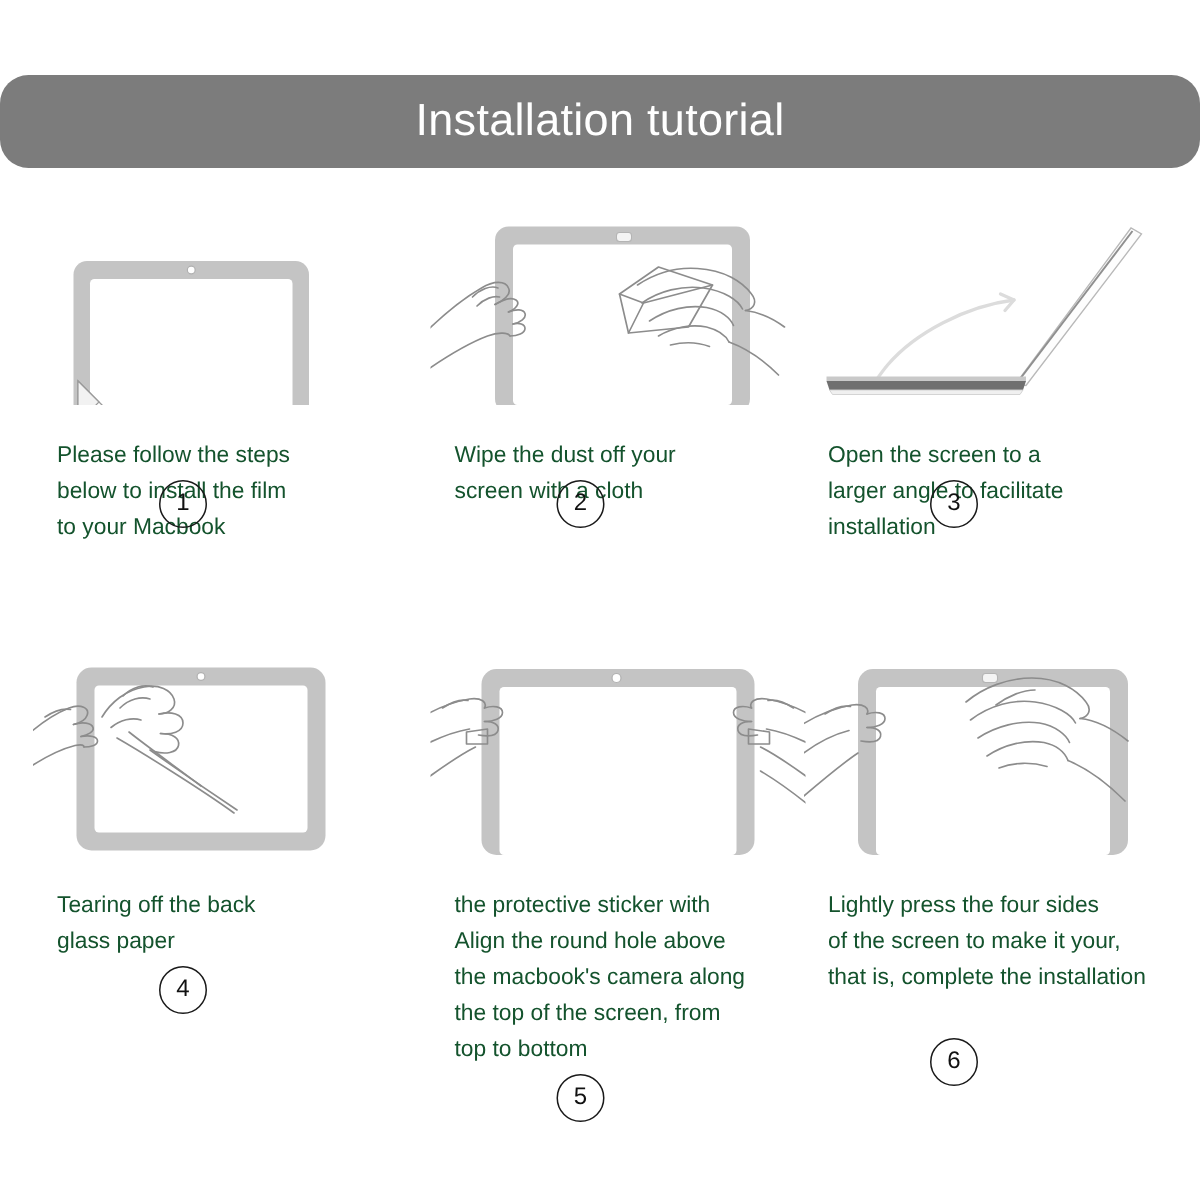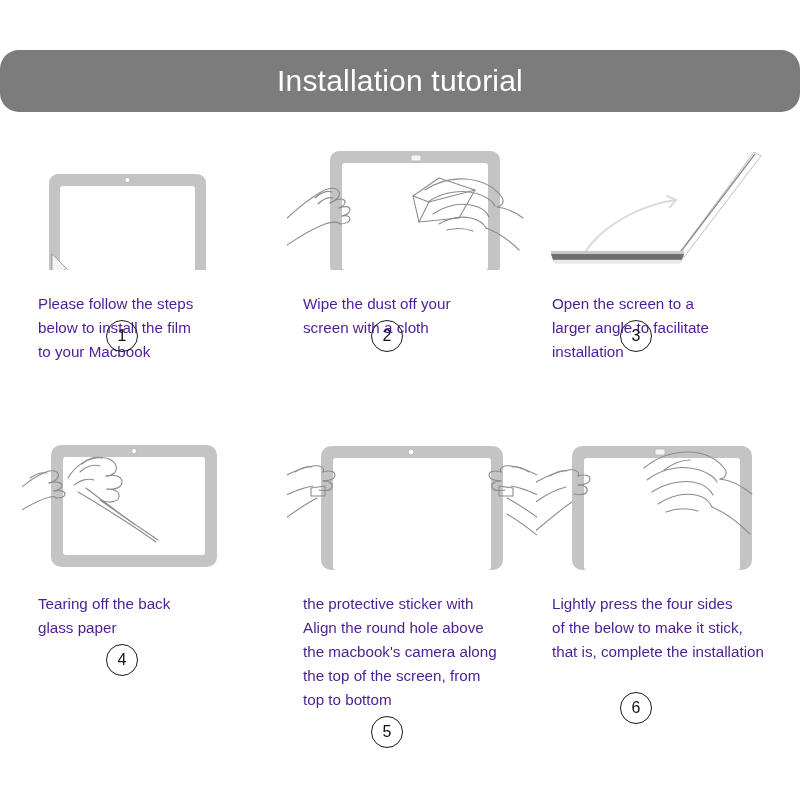--- a/index.html
+++ b/index.html
@@ -66,21 +66,21 @@
     height: 140px;
     margin: 0 auto 0 6px;
   }
   .art svg { display: block; }
 
   .caption {
     margin: 22px 0 0 22px;
     width: 228px;
     font-size: 15.2px;
     line-height: 24px;
-    color: #4c1d95;
+    color: #14532d;
     font-family: "Liberation Sans", sans-serif;
   }
   .caption p { margin: 0; }
 
   .badge-wrap {
     position: absolute;
     width: 258px;
     left: 0;
   }
   .badge {
@@ -303,21 +303,21 @@
               <path d="M122 74 C134 66 148 63 160 65 C169 67 174 72 176 77"></path>
               <path d="M176 77 C188 82 202 92 214 104"></path>
               <path d="M130 82 C140 78 152 78 162 81"></path>
               <path d="M128 40 C136 34 146 30 154 30"></path>
             </g>
           </g>
         </svg>
       </div>
       <div class="caption">
         <p>Lightly press the four sides</p>
-        <p>of the below to make it stick,</p>
+        <p>of the screen to make it your,</p>
         <p>that is, complete the installation</p>
       </div>
       <div class="badge-wrap" style="top:262px;">
         <div class="badge">6</div>
       </div>
     </div>
 
   </div>
 </div>
 

